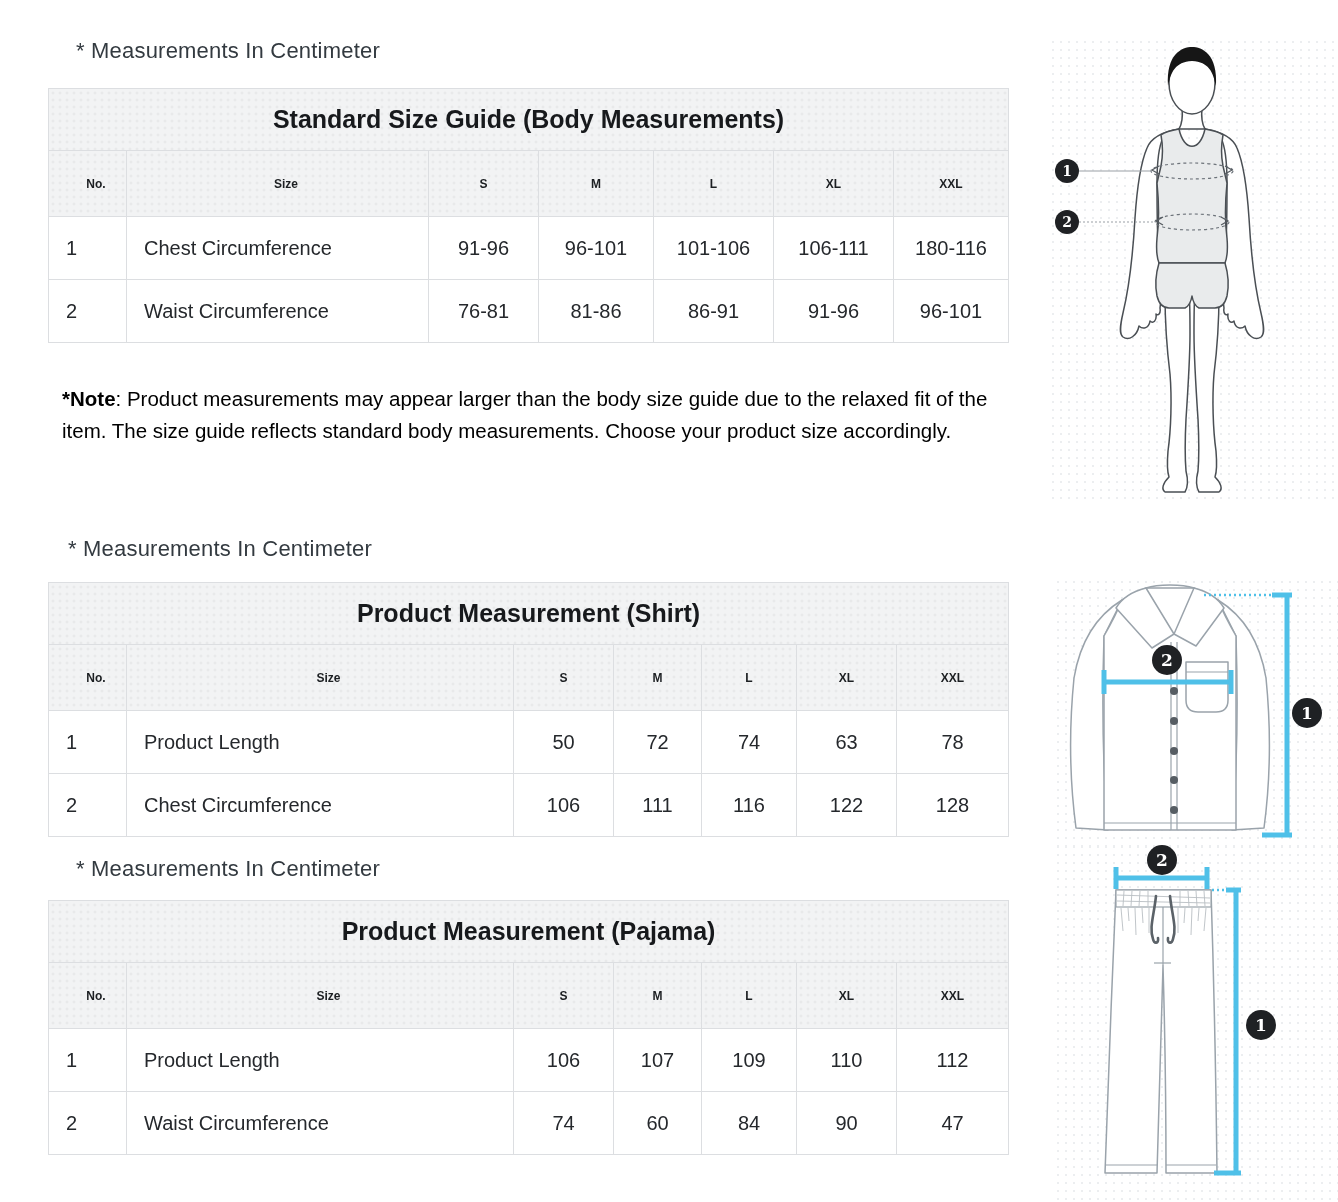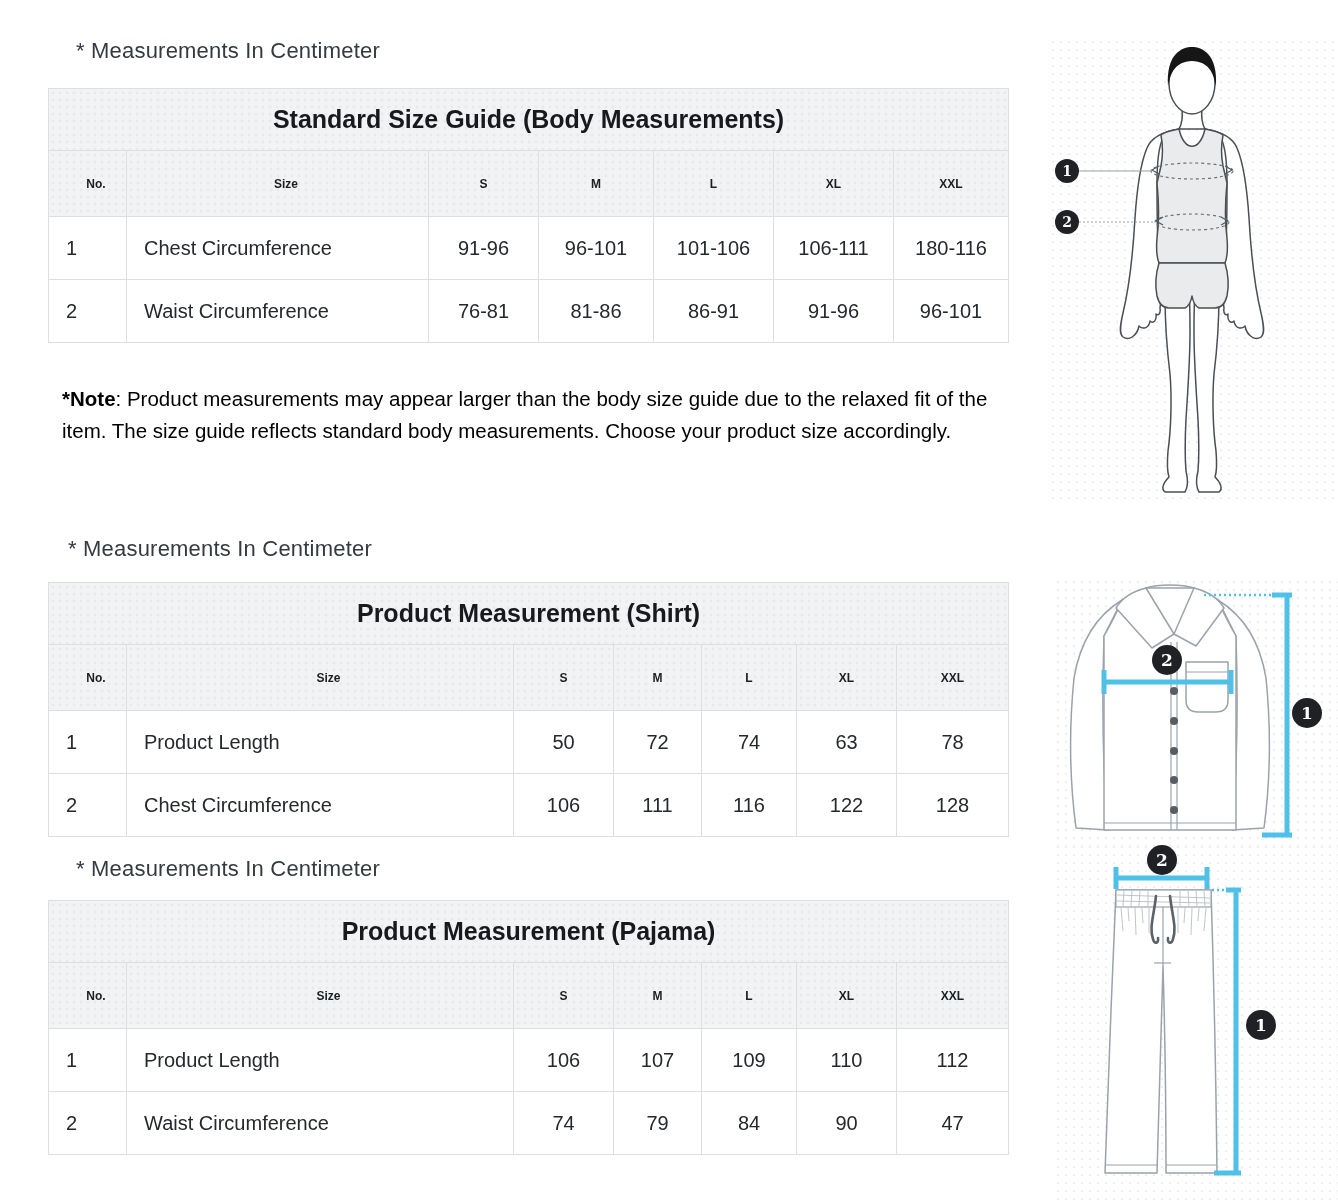--- a/index.html
+++ b/index.html
@@ -186,21 +186,21 @@
         <td>106</td>
         <td>107</td>
         <td>109</td>
         <td>110</td>
         <td>112</td>
       </tr>
       <tr>
         <td class="al">2</td>
         <td class="al">Waist Circumference</td>
         <td>74</td>
-        <td>79</td>
+        <td>60</td>
         <td>84</td>
         <td>90</td>
         <td>47</td>
       </tr>
     </tbody>
   </table>
 
   <div class="panel" style="left:1025px; top:38px; height:465px;">
     <svg width="310" height="465" viewBox="0 0 310 465">
 

